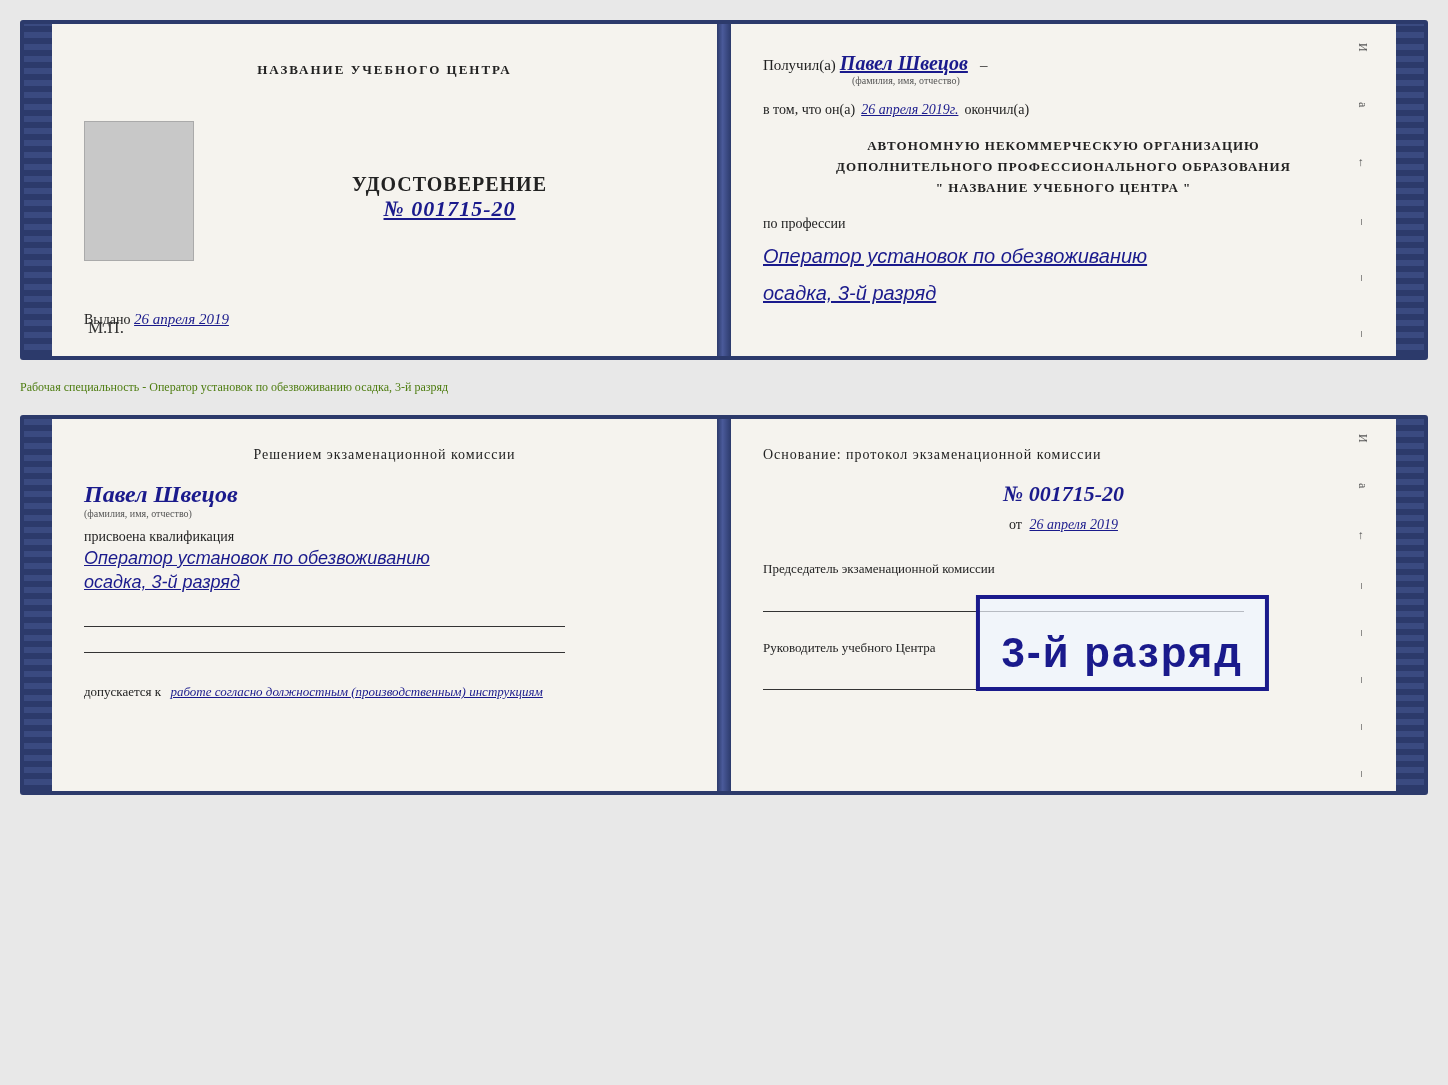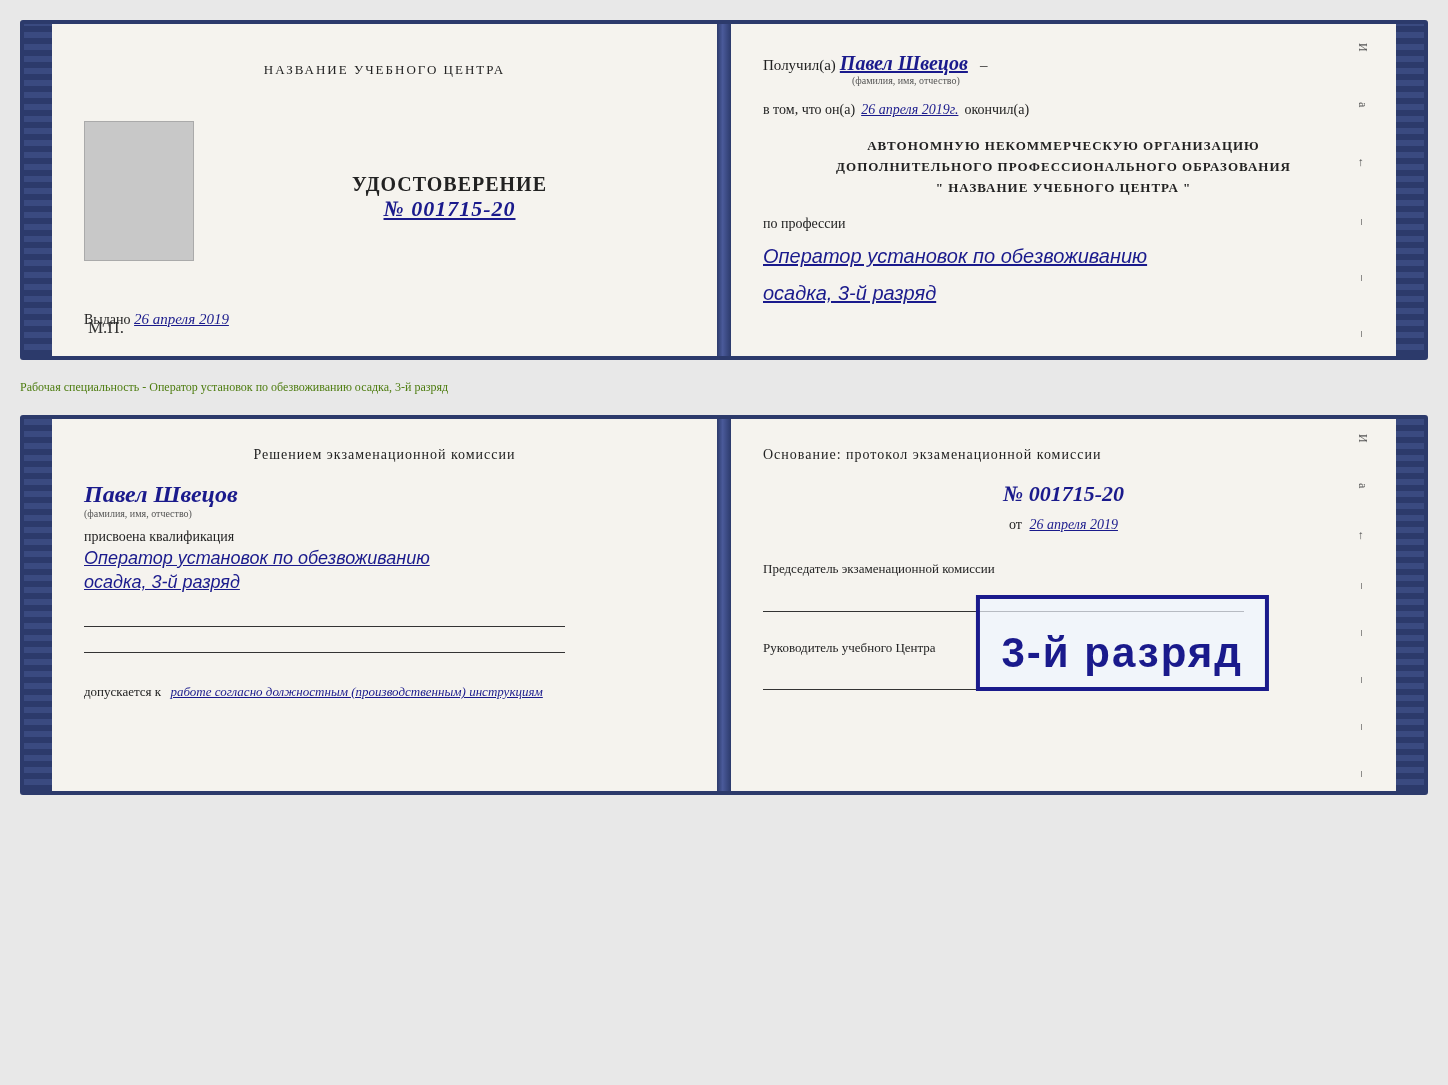--- a/index.html
+++ b/index.html
@@ -79,21 +79,21 @@
         #2c3a6b 0px,
         #2c3a6b 6px,
         #3a4a80 6px,
         #3a4a80 12px
       );
       flex-shrink: 0;
     }
 
     .center-title {
       font-size: 13px;
-      font-weight: normal;
+      font-weight: bold;
       letter-spacing: 2px;
       color: #222;
       text-align: right;
       text-transform: uppercase;
       margin-top: 10px;
     }
 
     .cert-label {
       font-size: 20px;
       font-weight: bold;

